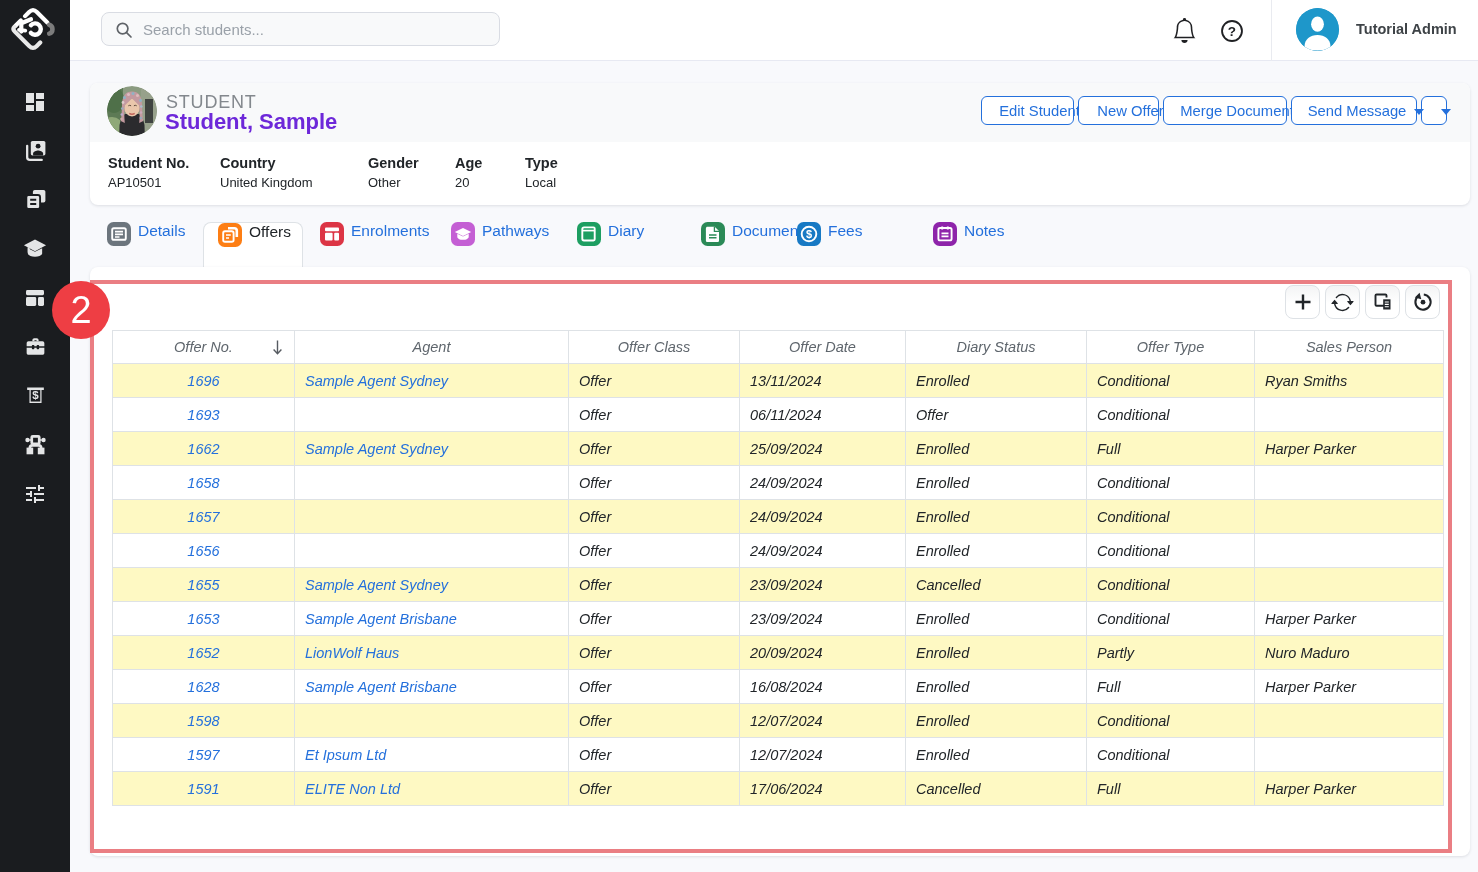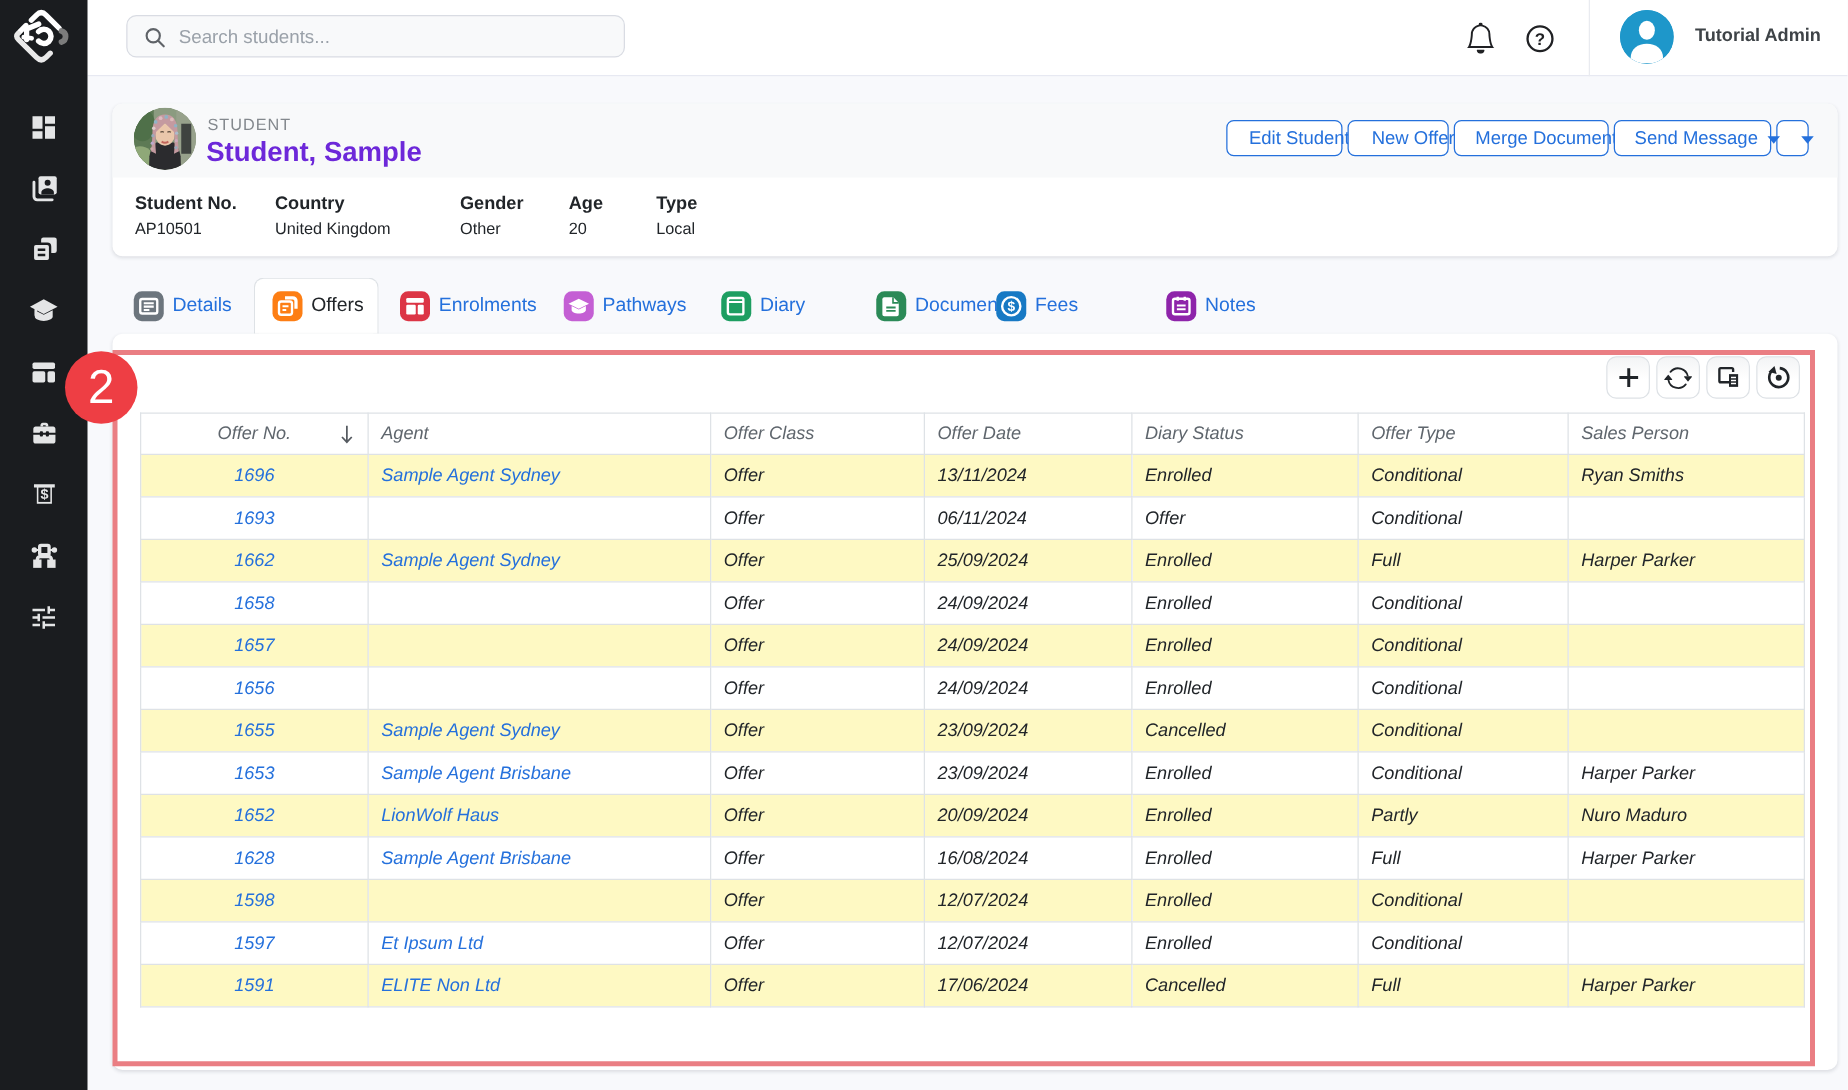--- a/index.html
+++ b/index.html
@@ -15,42 +15,42 @@
 .bell { position:absolute; left:1102px; top:18px; }
 .help { position:absolute; left:1149px; top:18px; }
 .tb-divider { position:absolute; left:1201px; top:0; width:1px; height:61px; background:#e9ebf0; }
 .avatar { position:absolute; left:1226px; top:8px; width:43px; height:43px; border-radius:50%; background:#1e97ca; overflow:hidden; }
 .uname { position:absolute; left:1286px; top:21px; font-size:14.5px; color:#3e4347; font-weight:bold; }
 .content { position:absolute; left:70px; top:61px; width:1408px; height:811px; }
 
 .scard { position:absolute; left:20px; top:22px; width:1380px; height:122px; background:#fff; border-radius:8px; box-shadow:0 1px 3px rgba(40,50,60,.13); }
 .scard-h { height:59px; background:#f8f9fa; border-radius:8px 8px 0 0; }
 .pavatar { position:absolute; left:17px; top:3px; width:50px; height:50px; border-radius:50%; overflow:hidden; }
-.stu-label { position:absolute; left:76px; top:9px; font-size:13px; letter-spacing:.8px; color:#83888d; }
+.stu-label { position:absolute; left:76px; top:9px; font-size:18px; letter-spacing:.8px; color:#83888d; }
 .stu-name { position:absolute; left:75px; top:26px; font-size:22px; font-weight:bold; color:#6d28d9; }
 .meta { position:absolute; top:72px; }
 .meta .l { font-size:14.5px; font-weight:bold; color:#212529; }
 .meta .v { font-size:13px; color:#212529; margin-top:4px; }
 .btnrow { position:absolute; right:23px; top:13px; display:flex; gap:4px; }
 .obtn { height:29px; border:1px solid #2470dc; color:#2470dc; border-radius:6px; background:#fff; font-size:14.8px; display:flex; align-items:center; justify-content:center; white-space:nowrap;padding-left:24px; }
 .caret { display:inline-block; width:0; height:0; border-left:5px solid transparent; border-right:5px solid transparent; border-top:6px solid #2470dc; margin-left:8px; position:relative; top:1px; }
 
 .tabs { position:absolute; left:20px; top:161px; height:45px; display:flex; align-items:center; }
-.tab { display:flex; align-items:center; gap:7px; padding-left:17px; height:45px; font-size:15.5px; color:#2470dc; }
+.tab { display:flex; gap:7px; padding-left:17px; height:45px; font-size:15.5px; color:#2470dc; }
 .tab:nth-child(1){width:113px}.tab:nth-child(2){width:100px}.tab:nth-child(3){width:131px}.tab:nth-child(4){width:126px}.tab:nth-child(5){width:124px}.tab:nth-child(6){width:96px}.tab:nth-child(7){width:136px}.tab:nth-child(8){width:94px}.tab:nth-child(9){width:103px}
 .tab.active { background:#fff; border:1px solid #dee2e6; border-bottom:none; border-radius:8px 8px 0 0; color:#212529; padding-left:14px; }
 .ticon { width:24px; height:24px; border-radius:6.5px; display:flex; align-items:center; justify-content:center; flex:0 0 24px; }
 
 .ccard { position:absolute; left:20px; top:206px; width:1380px; height:589px; background:#fff; border-radius:8px; box-shadow:0 1px 3px rgba(40,50,60,.13); }
 .toolbar { position:absolute; right:30px; top:18px; display:flex; gap:5px; }
 .tbtn { width:35px; height:34px; border:1px solid #dee2e6; border-radius:8px; background:linear-gradient(#f3f4f5,#fff 55%); display:flex; align-items:center; justify-content:center; }
 table.grid { position:absolute; left:22px; top:63px; border-collapse:collapse; table-layout:fixed; font-size:14.5px; color:#212529;font-style:italic; }
 table.grid col.c1{width:182px} table.grid col.c2{width:274px} table.grid col.c3{width:171px} table.grid col.c4{width:166px} table.grid col.c5{width:181px} table.grid col.c6{width:168px} table.grid col.c7{width:189px}
 table.grid th, table.grid td { border:1px solid #dee2e6; padding:0 10px; font-weight:normal; overflow:hidden; white-space:nowrap; }
-table.grid th { height:33px; text-align:left; color:#5f666d; position:relative; }
+table.grid th { height:33px; text-align:center; color:#5f666d; position:relative; }
 table.grid td { height:34px; }
 table.grid tr.s td { background:#fef9c3; }
 td.num { text-align:center; }
 a.lnk { color:#2470dc; text-decoration:none; }
 .sortarrow { position:absolute; right:11px; top:8px; }
 
 .ann { position:absolute; left:90px; top:280px; width:1362px; height:573px; border:4.5px solid rgba(232,115,120,.92); z-index:40; }
 .annc { position:absolute; left:52px; top:281px; width:58px; height:58px; border-radius:50%; background:#ee3e44; z-index:41; display:flex; align-items:center; justify-content:center; color:#fff; font-size:38px; }
 </style>
 </head>

